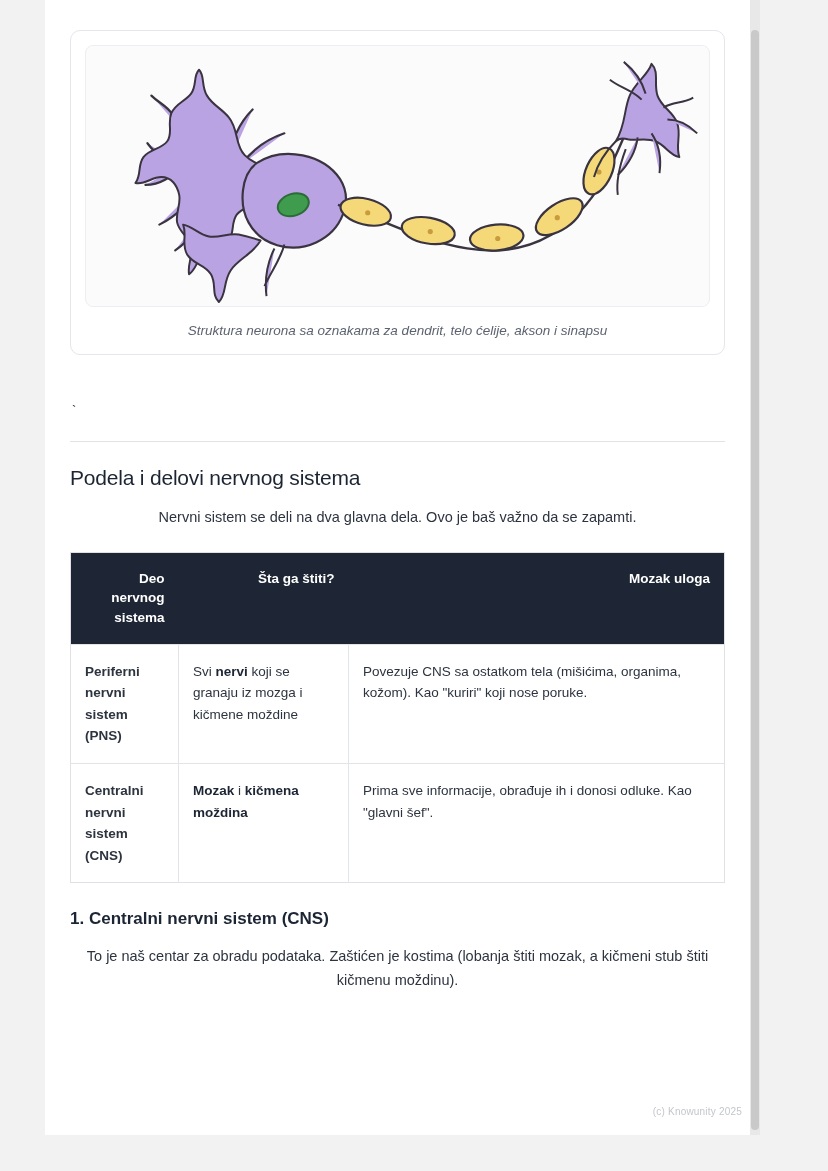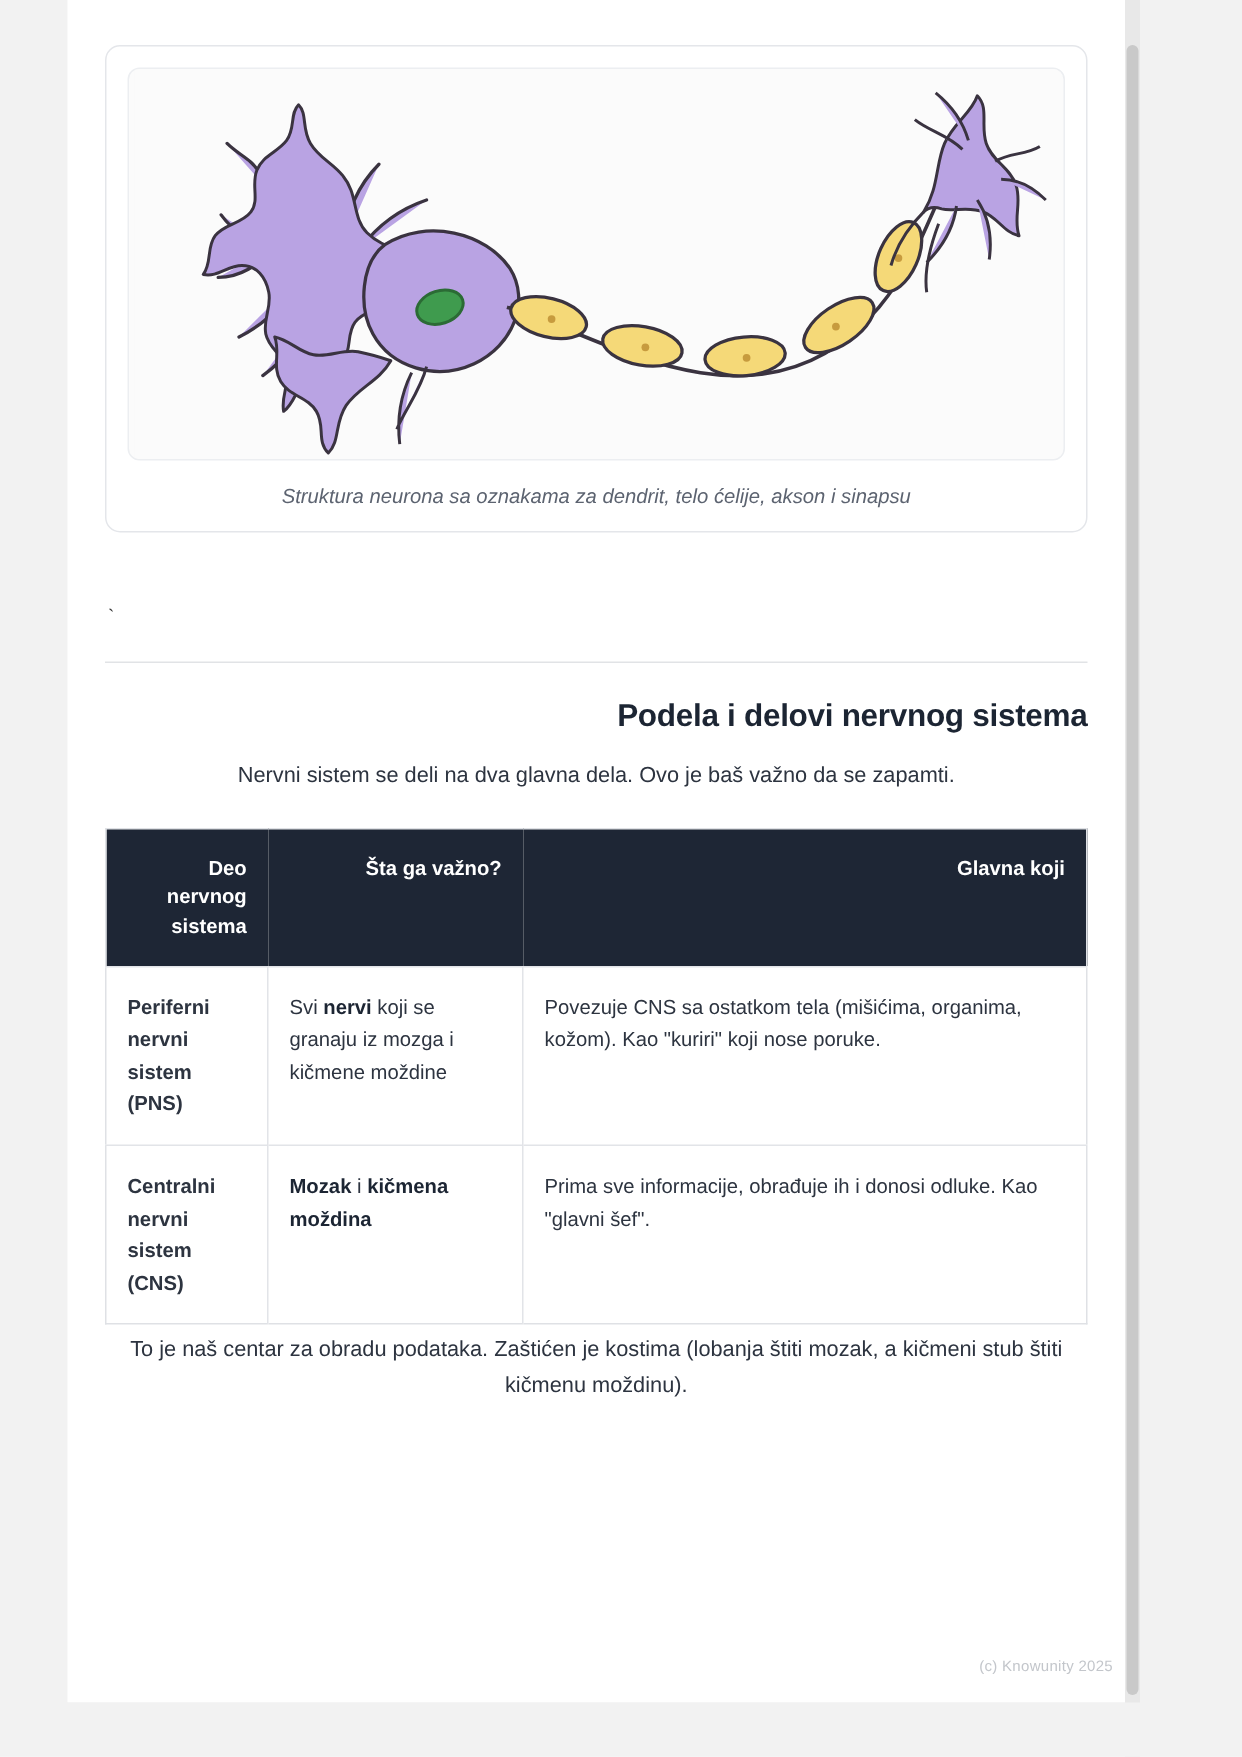--- a/index.html
+++ b/index.html
@@ -91,25 +91,24 @@
     height: 30px;
   }
   .divider {
     border: none;
     border-top: 1px solid #e1e3e6;
     margin: 12px 0 24px 0;
   }
 
   h2.section-title {
     font-size: 21px;
-    font-weight: bold;
+    font-weight: normal;
     color: #1c2533;
     margin: 0 0 16px 0;
     letter-spacing: -0.2px;
-    text-align: right;
   }
   p.body-text {
     font-size: 14.5px;
     line-height: 1.65;
     color: #2d3440;
     margin: 0 0 22px 0;
     text-align: center;
   }
   h3.sub-title {
     font-size: 17px;
@@ -285,38 +284,39 @@
 
       <hr class="divider">
 
       <h2 class="section-title">Podela i delovi nervnog sistema</h2>
       <p class="body-text">Nervni sistem se deli na dva glavna dela. Ovo je baš važno da se zapamti.</p>
 
       <table class="info-table">
         <thead>
           <tr>
             <th>Deo nervnog sistema</th>
-            <th>Šta ga važno?</th>
-            <th>Glavna koji</th>
+            <th>Šta ga štiti?</th>
+            <th>Mozak uloga</th>
           </tr>
         </thead>
         <tbody>
           <tr>
             <td class="cell-head">Periferni nervni sistem (PNS)</td>
             <td><span>Svi </span><span class="b">nervi</span><span> koji se granaju iz mozga i kičmene moždine</span></td>
             <td>Povezuje CNS sa ostatkom tela (mišićima, organima, kožom). Kao "kuriri" koji nose poruke.</td>
           </tr>
           <tr>
             <td class="cell-head">Centralni nervni sistem (CNS)</td>
             <td><span class="b">Mozak</span><span> i </span><span class="b">kičmena moždina</span></td>
             <td>Prima sve informacije, obrađuje ih i donosi odluke. Kao "glavni šef".</td>
           </tr>
         </tbody>
       </table>
 
+      <h3 class="sub-title">1. Centralni nervni sistem (CNS)</h3>
       <p class="body-text">To je naš centar za obradu podataka. Zaštićen je kostima (lobanja štiti mozak, a kičmeni stub štiti kičmenu moždinu).</p>
 
     </div>
 
     <div class="watermark">(c) Knowunity 2025</div>
   </div>
 
   <div class="right-strip"></div>
   <div class="scroll-track"></div>
   <div class="scroll-thumb"></div>

